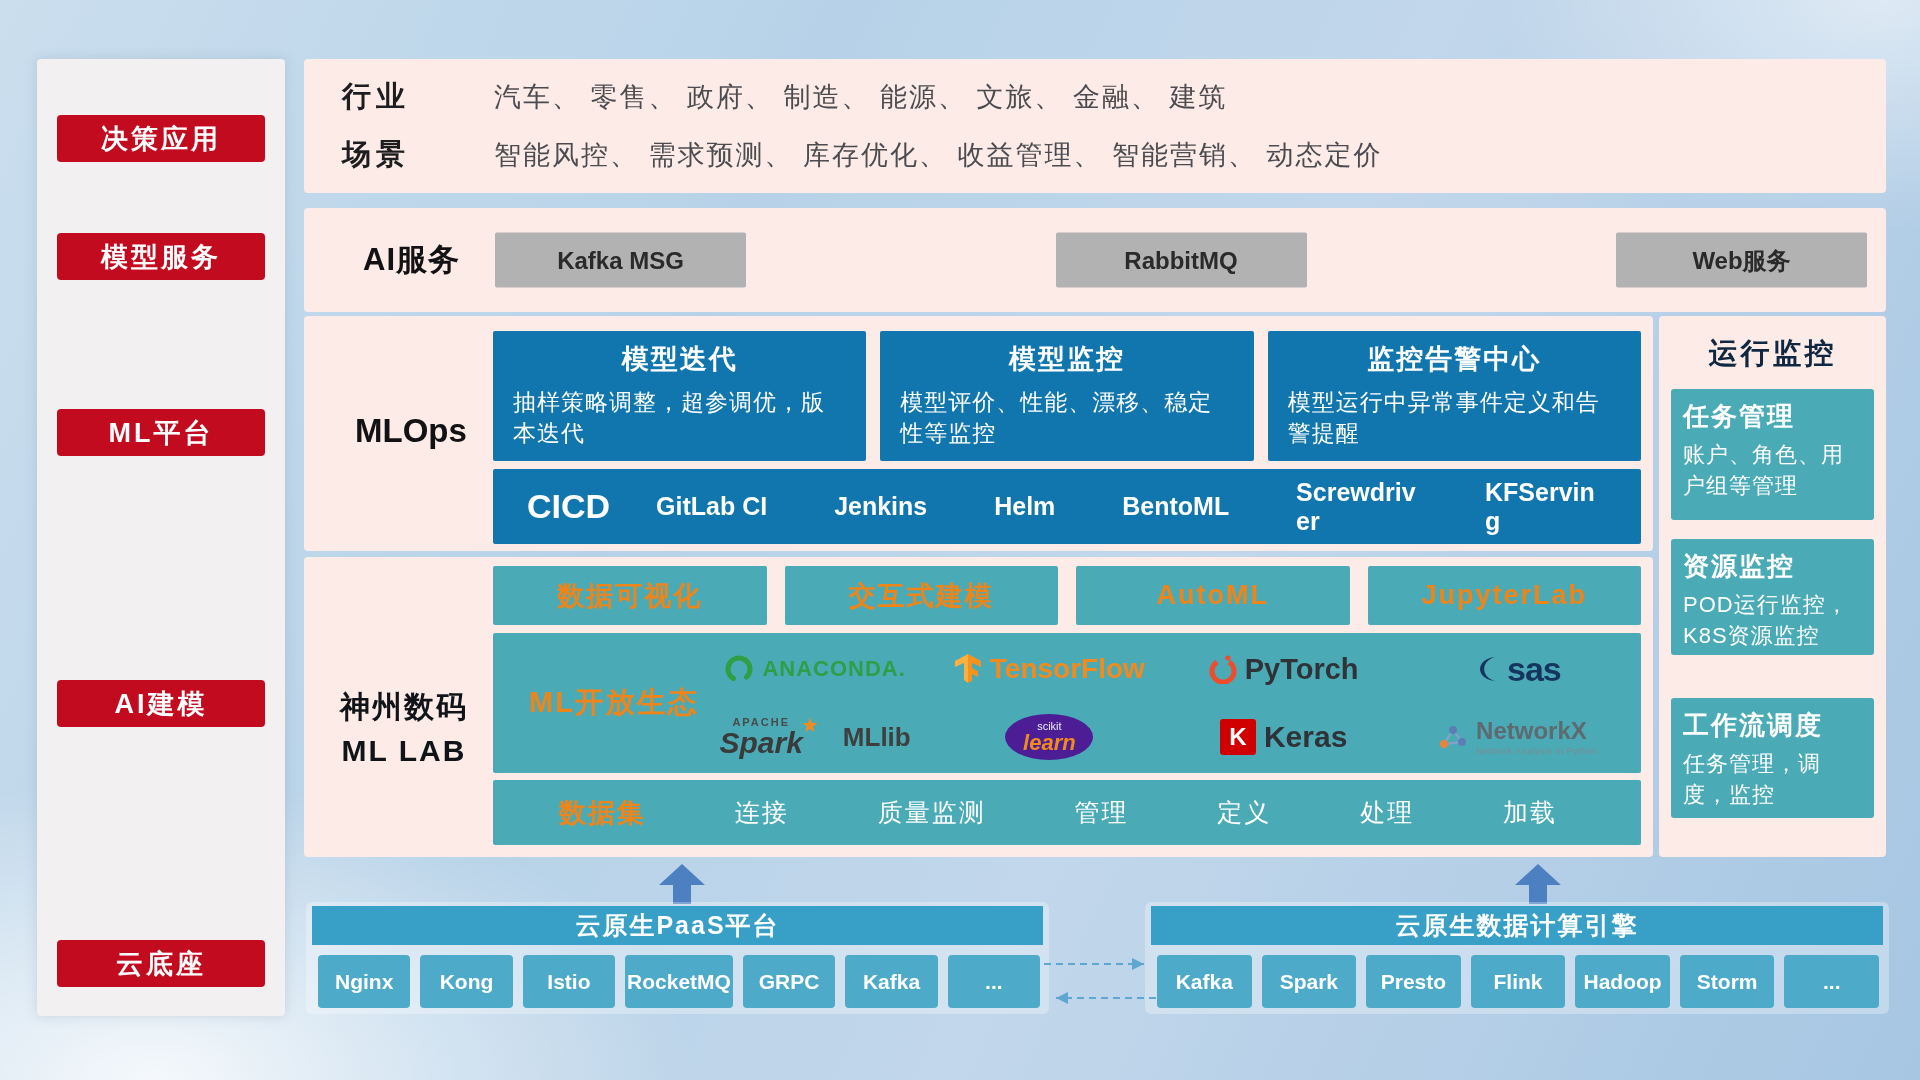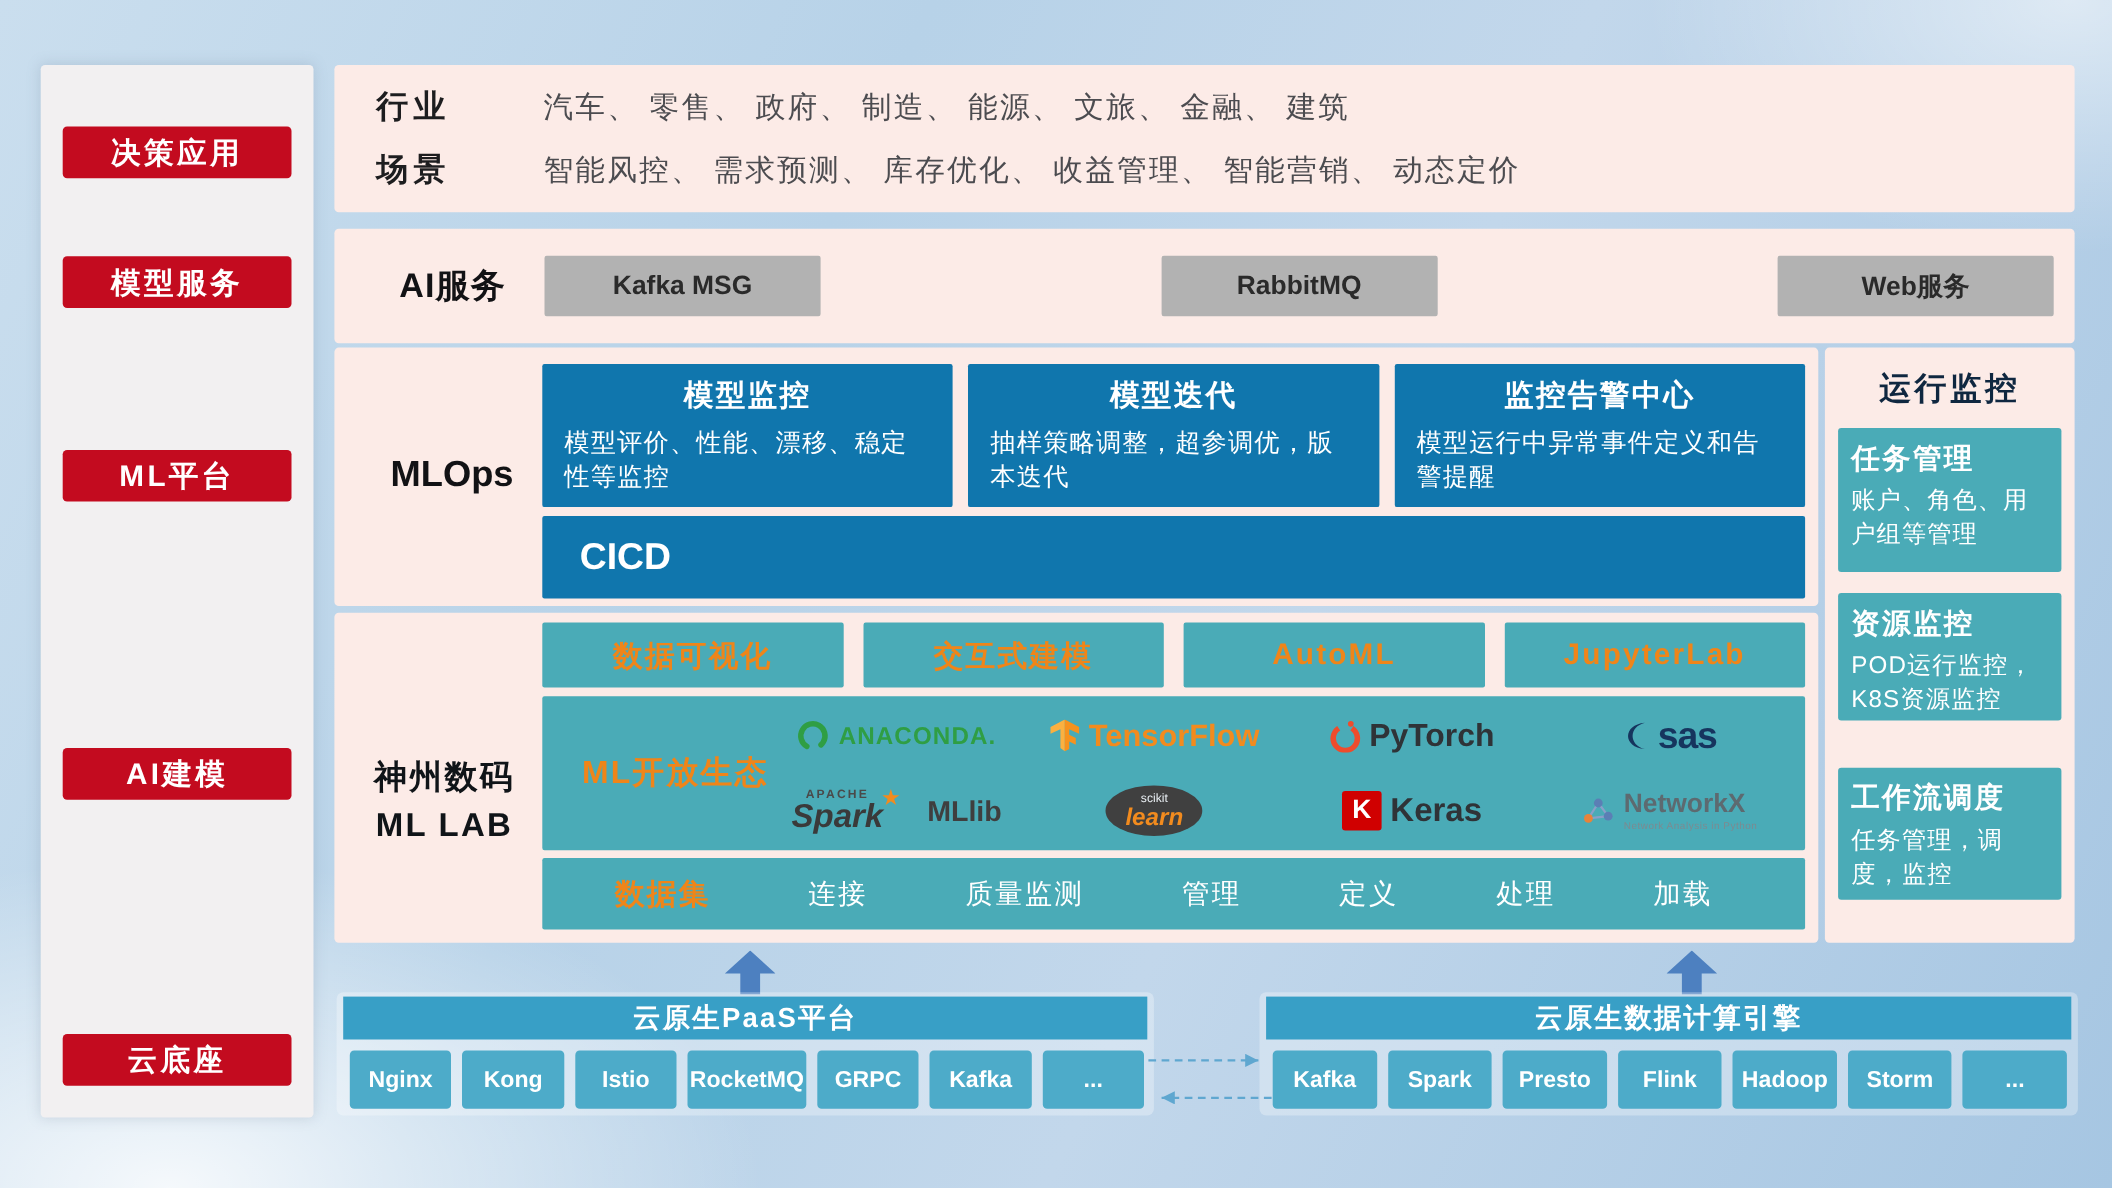--- a/index.html
+++ b/index.html
@@ -62,21 +62,21 @@
   .logo { display:flex; align-items:center; justify-content:center; gap:8px; }
   .ana-text { color:#2f9e44; font-weight:800; font-size:22px; letter-spacing:1px; }
   .tf-text { color:#f28b1e; font-weight:700; font-size:28px; }
   .pt-text { color:#2f3337; font-weight:700; font-size:29px; }
   .sas-text { color:#16355e; font-weight:800; font-size:34px; letter-spacing:-1px; }
   .spark-stack { display:flex; flex-direction:column; align-items:center; line-height:1; }
   .spark-apache { font-size:11px; color:#4a4a4a; font-weight:700; letter-spacing:2px; }
   .spark-text { font-size:30px; font-weight:800; color:#3a3a3a; font-style:italic; }
   .spark-star { color:#f28b1e; font-size:20px; position:relative; left:-10px; top:-12px; }
   .mllib-text { font-size:26px; font-weight:700; color:#3f3f3f; margin-left:6px; }
-  .skl-blob { width:88px; height:46px; background:#404040; border-radius:50%; display:flex;
+  .skl-blob { width:88px; height:46px; background:#4c1d95; border-radius:50%; display:flex;
     flex-direction:column; align-items:center; justify-content:center; line-height:1; }
   .skl-small { font-size:11px; color:#e8eef2; }
   .skl-learn { font-size:22px; font-weight:800; color:#f28b1e; font-style:italic; }
   .keras-badge { width:36px; height:36px; background:#d00000; color:#fff; display:flex;
     align-items:center; justify-content:center; font-size:24px; font-weight:800; border-radius:3px; }
   .keras-text { font-size:30px; font-weight:700; color:#2f3337; }
   .nx-stack { display:flex; flex-direction:column; line-height:1.25; }
   .nx-text { font-size:24px; font-weight:800; color:#5d6a70; }
   .nx-sub { font-size:9px; color:#7d8a90; letter-spacing:.5px; }
 
@@ -142,34 +142,42 @@
       <div class="gray-btn">Kafka MSG</div>
       <div class="gray-btn">RabbitMQ</div>
       <div class="gray-btn">Web服务</div>
     </div>
   </section>
 
   <section class="band" id="band3">
     <div class="mlops-label">MLOps</div>
     <div class="mlops-cards">
       <div class="blue-card">
+        <div class="t">模型迭代</div>
+        <div class="d">抽样策略调整，超参调优，版本迭代</div>
+      </div>
+      <div class="blue-card">
         <div class="t">模型监控</div>
         <div class="d">模型评价、性能、漂移、稳定性等监控</div>
-      </div>
-      <div class="blue-card">
-        <div class="t">模型迭代</div>
-        <div class="d">抽样策略调整，超参调优，版本迭代</div>
       </div>
       <div class="blue-card">
         <div class="t">监控告警中心</div>
         <div class="d">模型运行中异常事件定义和告警提醒</div>
       </div>
     </div>
     <div class="cicd-row">
       <div class="cicd-label">CICD</div>
+      <div class="cicd-tools">
+        <div class="cicd-tool">GitLab CI</div>
+        <div class="cicd-tool">Jenkins</div>
+        <div class="cicd-tool">Helm</div>
+        <div class="cicd-tool">BentoML</div>
+        <div class="cicd-tool">Screwdriver</div>
+        <div class="cicd-tool">KFServing</div>
+      </div>
     </div>
   </section>
 
   <section class="band" id="band4">
     <div class="mllab-label">
       <div>神州数码</div>
       <div>ML LAB</div>
     </div>
     <div class="feature-row">
       <div class="feature-btn">数据可视化</div>

